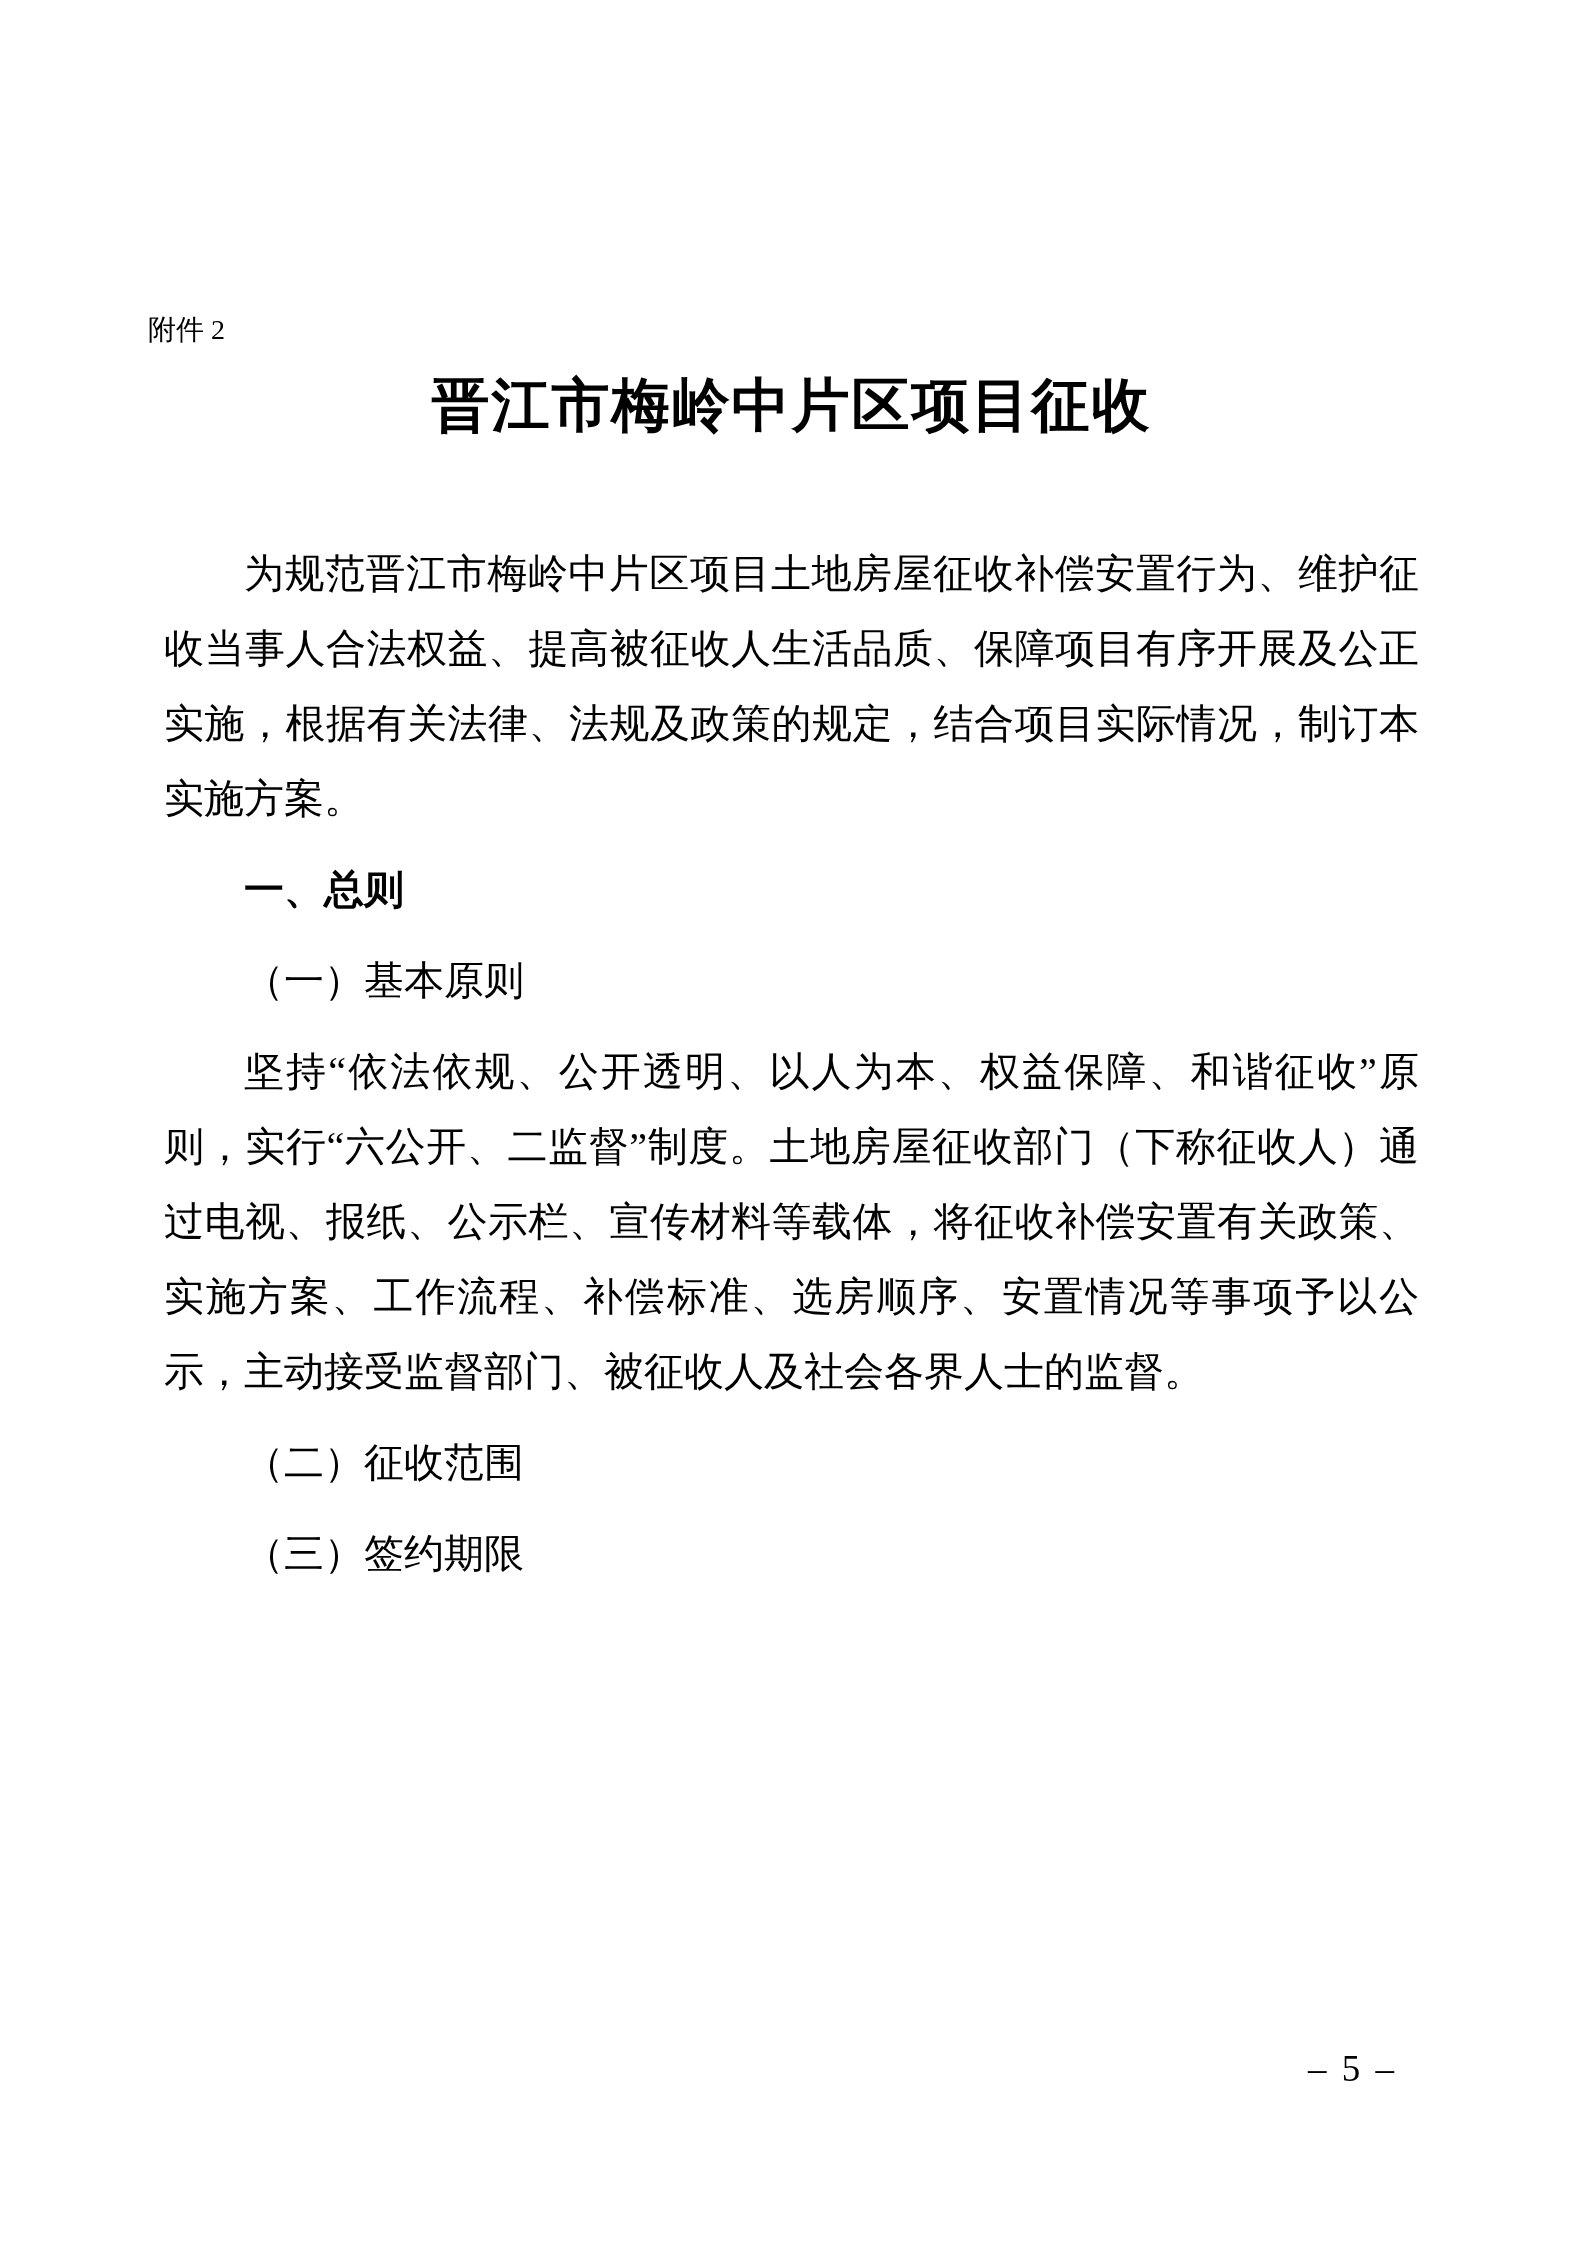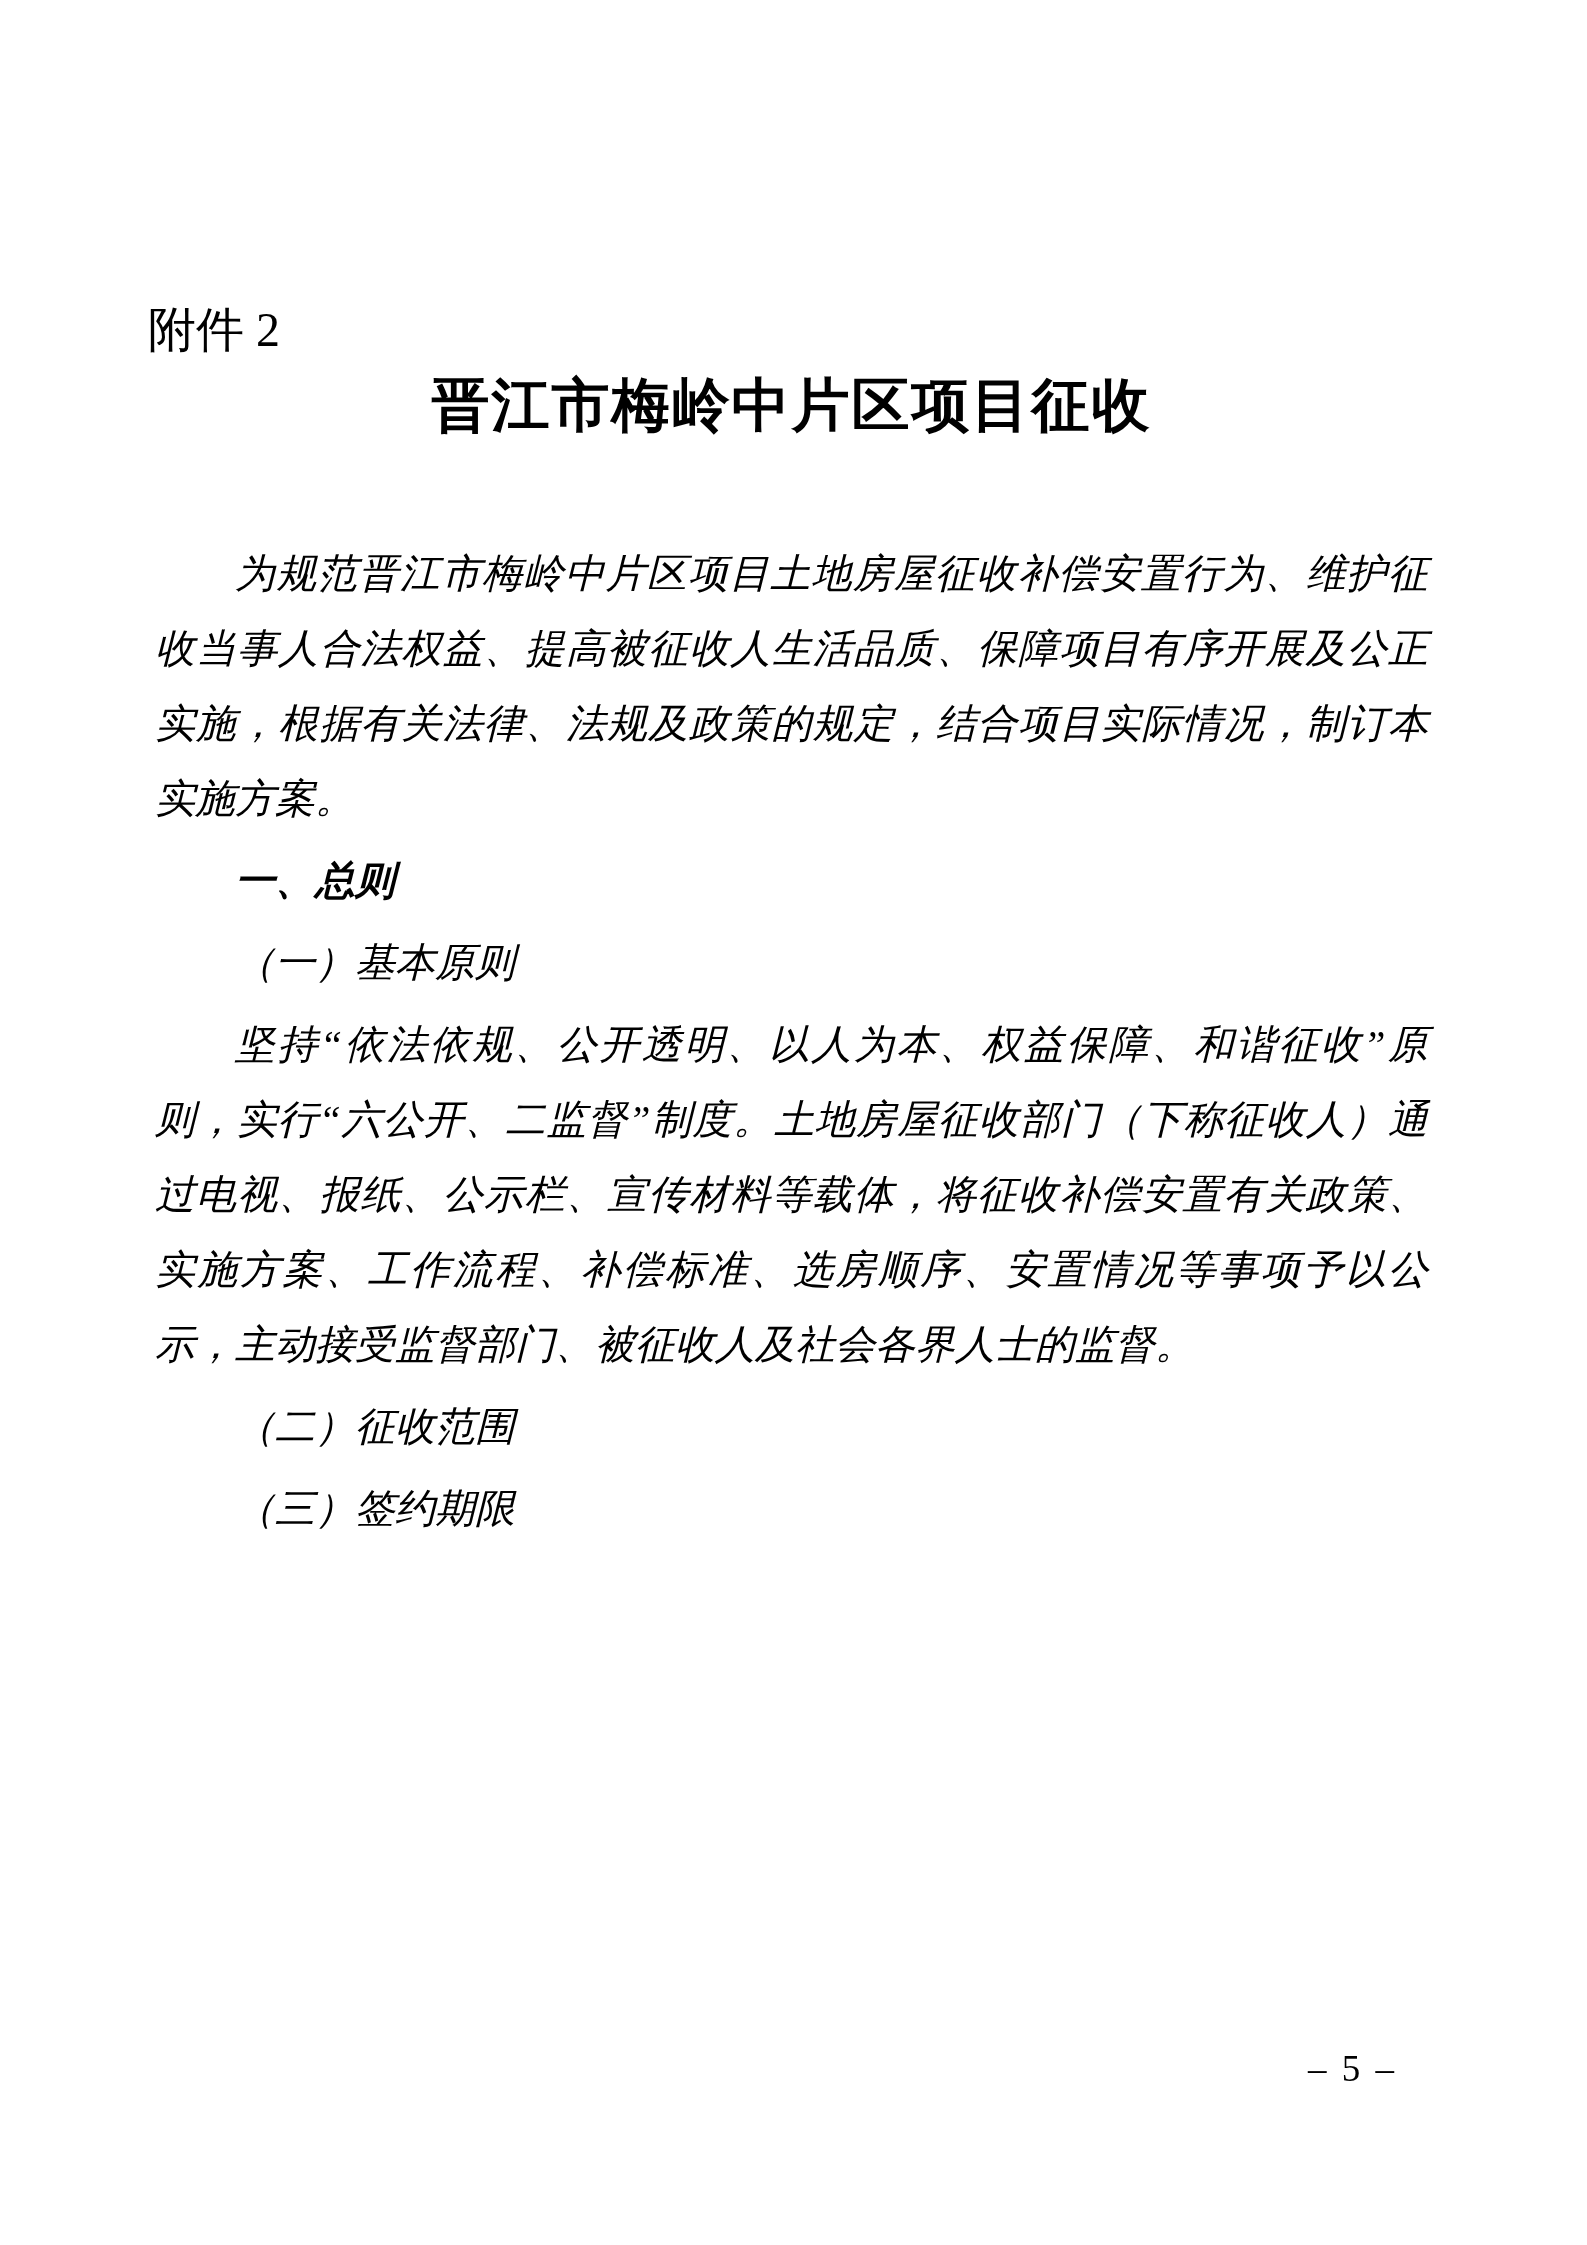--- a/index.html
+++ b/index.html
@@ -15,45 +15,44 @@
     color: #000000;
     overflow: hidden;
     font-family: "Liberation Serif", serif;
   }
   .content {
     padding: 0 152px 0 148px;
   }
   .attachment-label {
     margin: 0;
     padding-top: 306px;
-    font-size: 48px;
+    font-size: 28px;
     line-height: 48px;
     font-family: "Liberation Serif", serif;
   }
   .doc-title {
     margin: 14px 0 0 0;
     font-family: "Liberation Serif", serif;
     font-weight: bold;
     font-size: 58px;
     line-height: 76px;
     text-align: center;
     letter-spacing: 2px;
   }
   .body-text {
     margin-top: 92px;
     font-size: 40px;
     line-height: 75px;
   }
   .para {
-    margin: 7px;
+    margin: 16px;
     text-indent: 2em;
     text-align: justify;
     text-align-last: left;
     word-break: break-all;
-    font-style: italic;
   }
   .heading-level1 {
     font-family: "Liberation Sans", sans-serif;
     font-weight: bold;
     text-align: center;
   }
   .heading-level2 {
     font-family: "Liberation Serif", serif;
     font-weight: normal;
     text-align: right;

